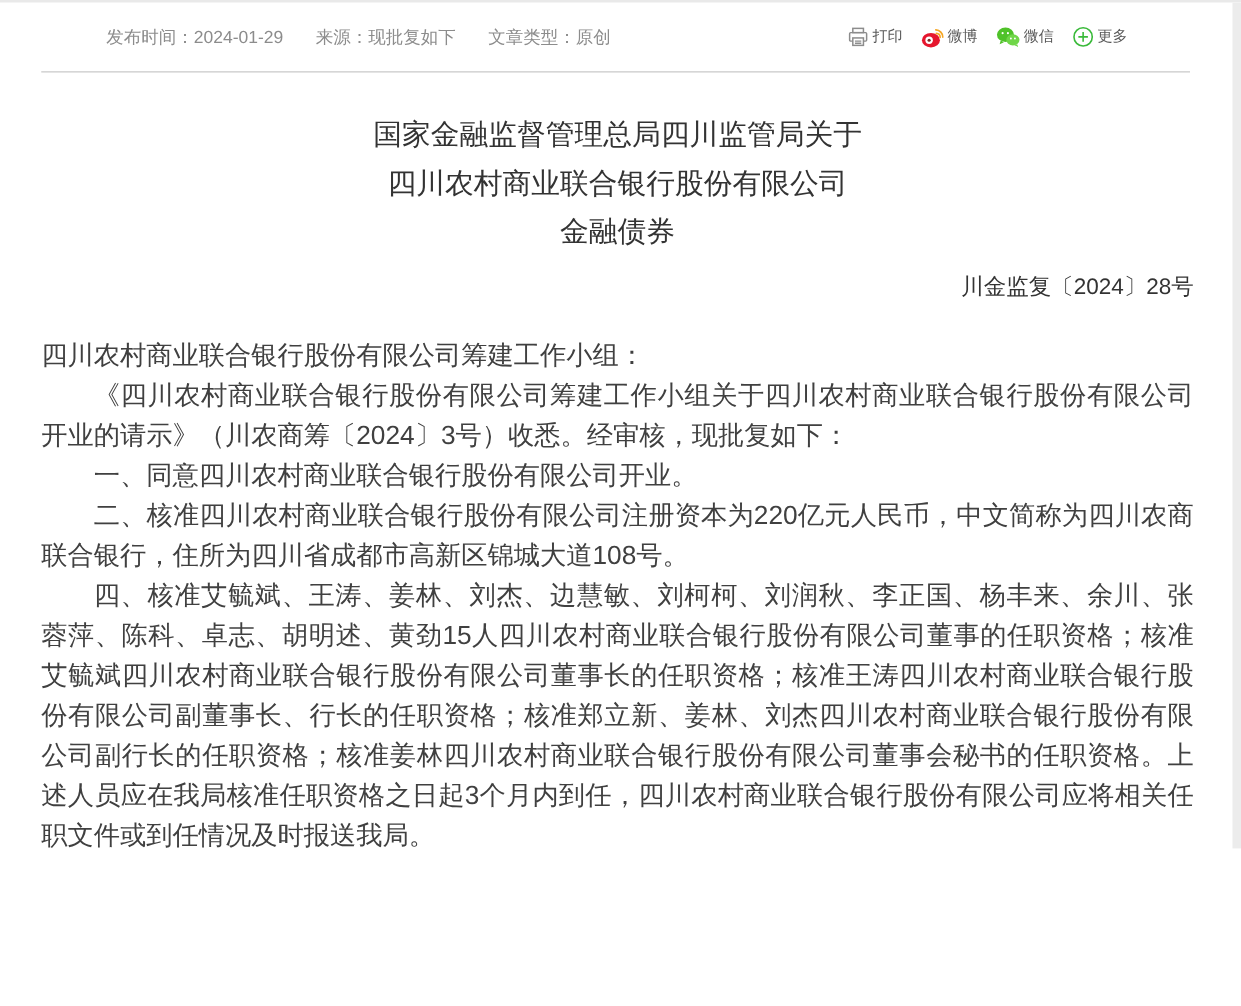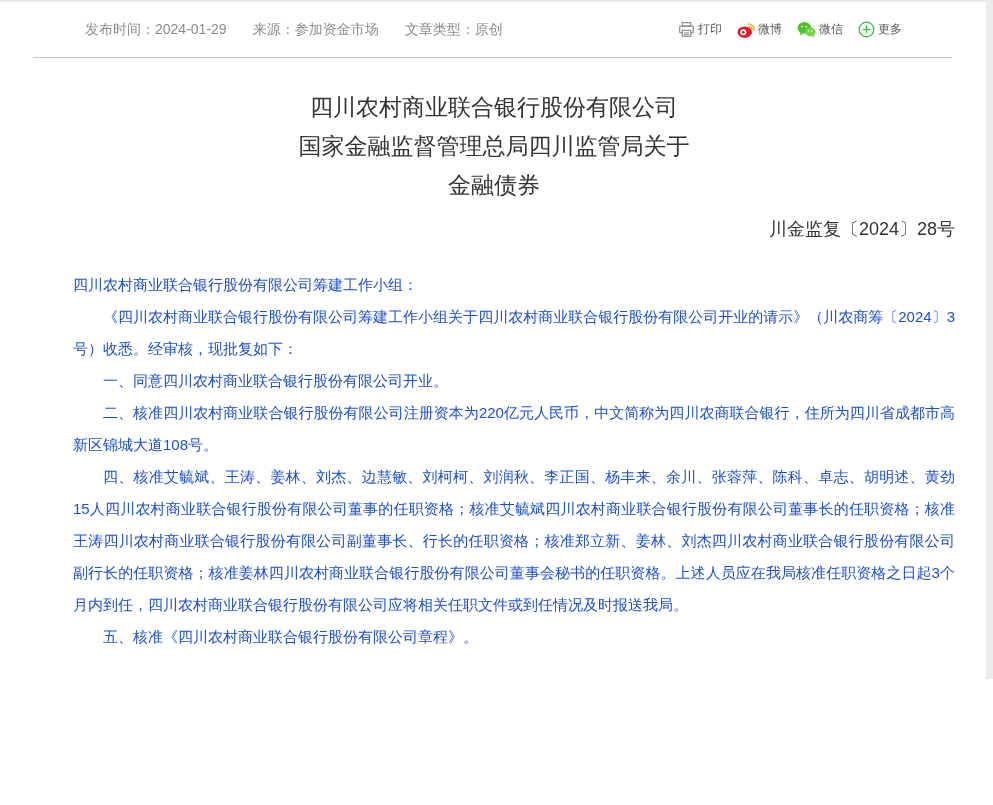--- a/index.html
+++ b/index.html
@@ -43,38 +43,37 @@
     font-weight:500;
   }
   .doc-number {
     text-align:right;
     color:#333333;
     font-size:18px;
     margin-top:12px;
   }
   .body-text { margin-top:28px; }
   .body-text p {
-    color:#1d4ed8;
-    font-size:15px;
+    color:#404040;
+    font-size:21px;
     line-height:32px;
     text-align:justify;
-    margin-left:40px;
   }
   .body-text p.indent { text-indent:2em; }
 </style>
 </head>
 <body>
 
 <div class="page">
   <div class="right-strip"></div>
 
   <div class="meta-bar">
     <div class="meta-group">
       <span class="meta-item">发布时间：2024-01-29</span>
-      <span class="meta-item">来源：参加资金市场</span>
+      <span class="meta-item">来源：现批复如下</span>
       <span class="meta-item">文章类型：原创</span>
     </div>
     <div class="action-group">
       <span class="action-btn">
         <span>
           <svg width="17" height="17" viewBox="0 0 20 20">
             <rect x="5" y="2" width="10" height="4" fill="none" stroke="#8c8c8c" stroke-width="1.4"></rect>
             <rect x="2" y="6" width="16" height="8" rx="1" fill="none" stroke="#8c8c8c" stroke-width="1.4"></rect>
             <rect x="5" y="11" width="10" height="7" fill="#ffffff" stroke="#8c8c8c" stroke-width="1.4"></rect>
             <line x1="7" y1="14" x2="13" y2="14" stroke="#8c8c8c" stroke-width="1.2"></line>
@@ -118,22 +117,22 @@
             <line x1="5.5" y1="10" x2="14.5" y2="10" stroke="#3aba3a" stroke-width="1.5"></line>
           </svg>
         </span>
         <span>更多</span>
       </span>
     </div>
   </div>
 
   <div class="article">
     <h1 class="article-title">
+      <div>国家金融监督管理总局四川监管局关于</div>
       <div>四川农村商业联合银行股份有限公司</div>
-      <div>国家金融监督管理总局四川监管局关于</div>
       <div>金融债券</div>
     </h1>
     <div class="doc-number">川金监复〔2024〕28号</div>
 
     <div class="body-text">
       <p>四川农村商业联合银行股份有限公司筹建工作小组：</p>
       <p class="indent">《四川农村商业联合银行股份有限公司筹建工作小组关于四川农村商业联合银行股份有限公司开业的请示》（川农商筹〔2024〕3号）收悉。经审核，现批复如下：</p>
       <p class="indent">一、同意四川农村商业联合银行股份有限公司开业。</p>
       <p class="indent">二、核准四川农村商业联合银行股份有限公司注册资本为220亿元人民币，中文简称为四川农商联合银行，住所为四川省成都市高新区锦城大道108号。</p>
       <p class="indent">四、核准艾毓斌、王涛、姜林、刘杰、边慧敏、刘柯柯、刘润秋、李正国、杨丰来、余川、张蓉萍、陈科、卓志、胡明述、黄劲15人四川农村商业联合银行股份有限公司董事的任职资格；核准艾毓斌四川农村商业联合银行股份有限公司董事长的任职资格；核准王涛四川农村商业联合银行股份有限公司副董事长、行长的任职资格；核准郑立新、姜林、刘杰四川农村商业联合银行股份有限公司副行长的任职资格；核准姜林四川农村商业联合银行股份有限公司董事会秘书的任职资格。上述人员应在我局核准任职资格之日起3个月内到任，四川农村商业联合银行股份有限公司应将相关任职文件或到任情况及时报送我局。</p>

